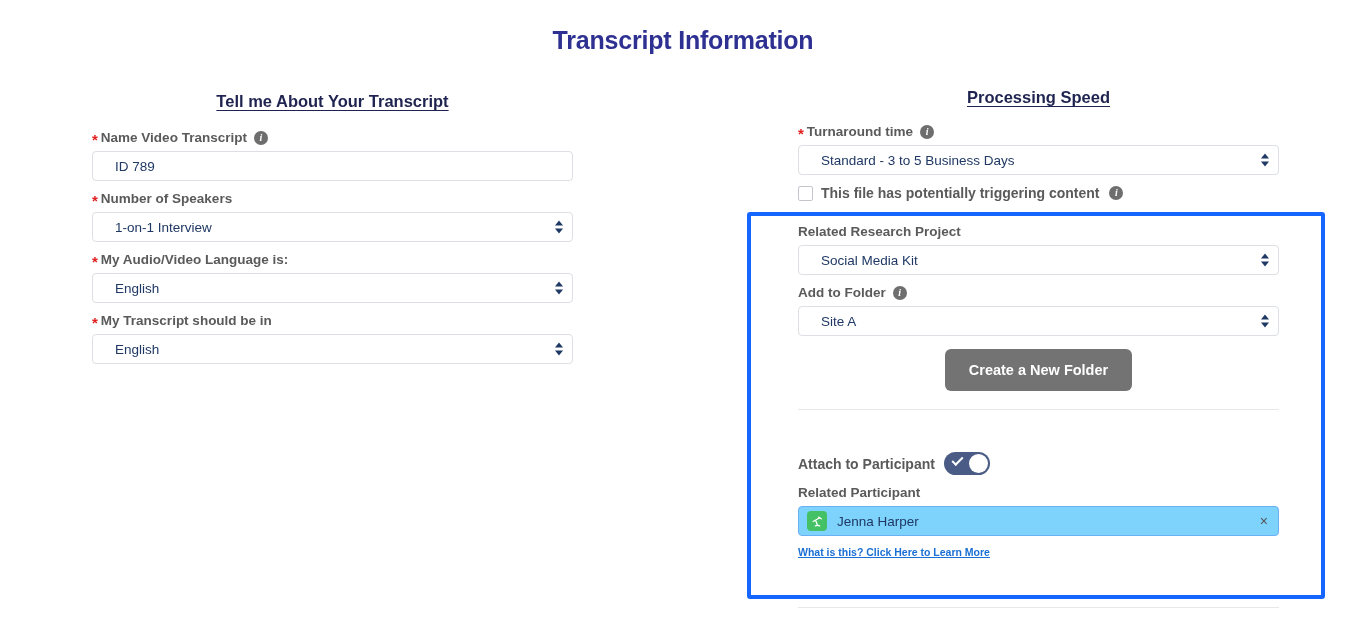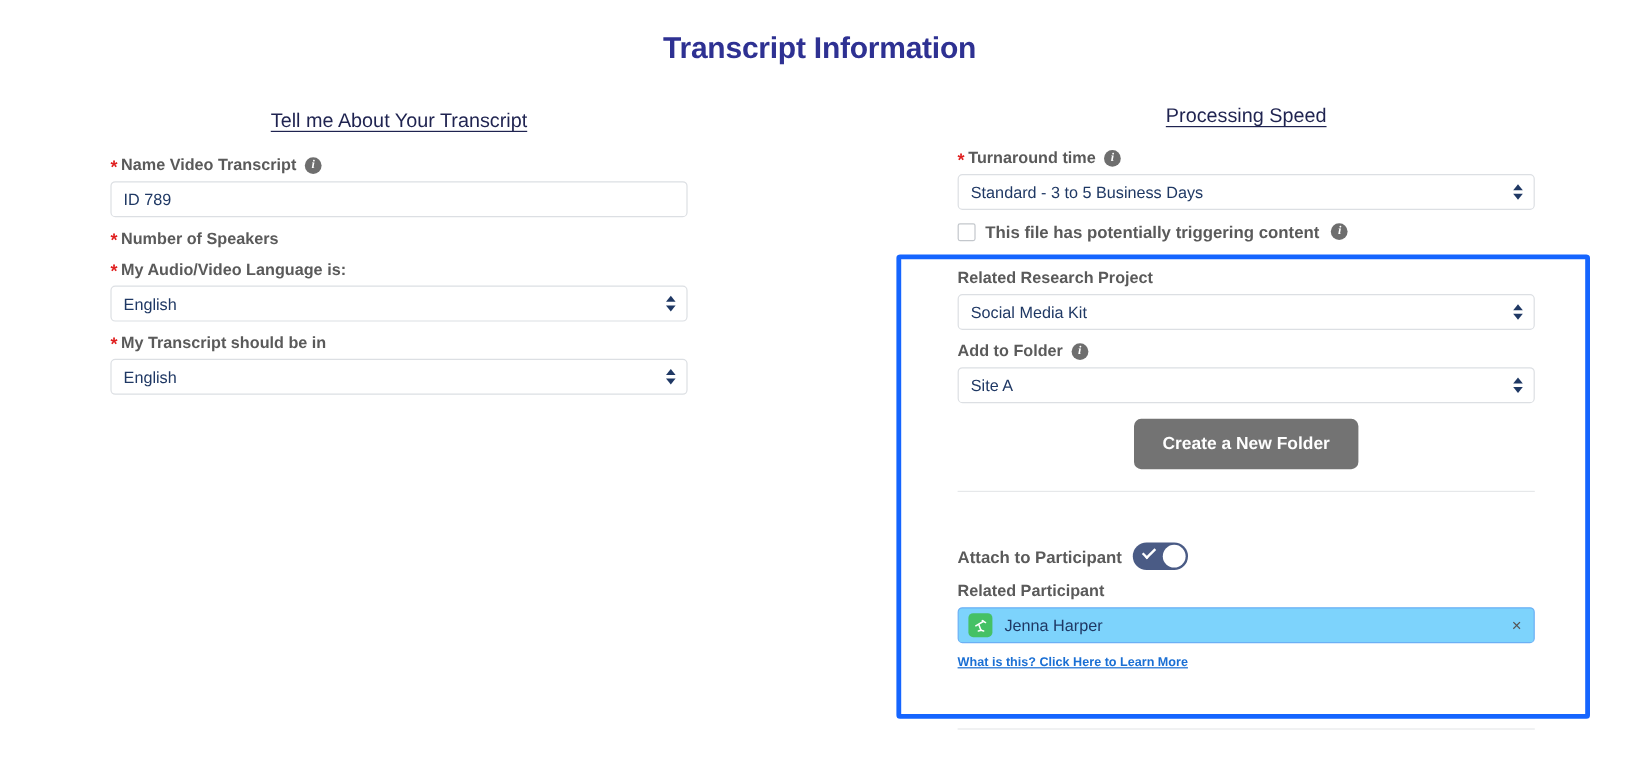--- a/index.html
+++ b/index.html
@@ -18,21 +18,21 @@
     font-size: 25px; font-weight: bold; letter-spacing: -0.2px;
     color: #2e3192;
   }
 
   
   .col-left  { position: absolute; left: 92px;  top: 92px; width: 481px; }
   .col-right { position: absolute; left: 798px; top: 88px; width: 481px; }
 
   .section-title {
     text-align: center;
-    font-size: 16.5px; font-weight: normal;
+    font-size: 16.5px; font-weight: bold;
     color: #1f2350;
     text-decoration: underline;
     text-underline-offset: 3px;
     margin-bottom: 19px;
   }
   .col-right .section-title { margin-bottom: 17px; }
 
   .field { margin-bottom: 10px; }
 
   .flabel {
@@ -52,21 +52,21 @@
     margin-left: 2px; flex: none;
   }
 
   
   .text-input, .select {
     position: relative;
     width: 481px; height: 30px;
     border: 1px solid #dcdfe3; border-radius: 4px;
     background: #fff;
     display: flex; align-items: center;
-    padding: 0 10px;
+    padding: 0 22px;
     font-size: 13.5px; color: #1f3864;
   }
   .select { padding-right: 26px; }
   .spinner {
     position: absolute; right: 9px; top: 50%; transform: translateY(-50%);
     display: flex; flex-direction: column; gap: 3px; align-items: center;
   }
   .spinner i { display: block; width: 0; height: 0; border-left: 4px solid transparent; border-right: 4px solid transparent; }
   .spinner i.up { border-bottom: 5px solid #1f3864; }
   .spinner i.dn { border-top: 5px solid #1f3864; }
@@ -159,20 +159,27 @@
       </div>
       <div class="text-input">
         <span>ID 789</span>
       </div>
     </div>
 
     <div class="field">
       <div class="flabel">
         <span class="req">*</span>
         <span>Number of Speakers</span>
+      </div>
+      <div class="select">
+        <span>1-on-1 Interview</span>
+        <span class="spinner">
+            <i class="up"></i>
+            <i class="dn"></i>
+          </span>
       </div>
     </div>
 
     <div class="field">
       <div class="flabel">
         <span class="req">*</span>
         <span>My Audio/Video Language is:</span>
       </div>
       <div class="select">
         <span>English</span>

